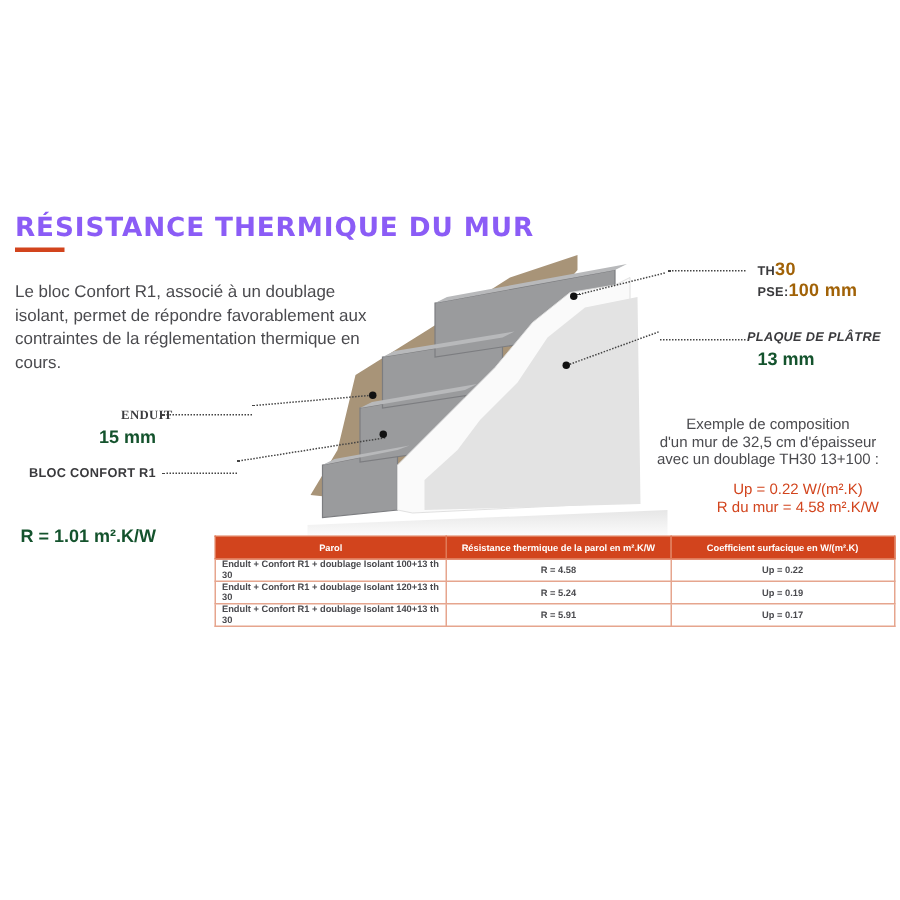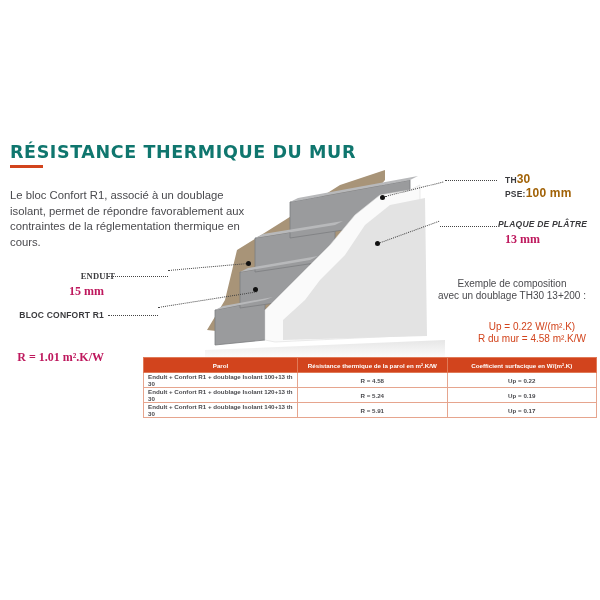--- a/index.html
+++ b/index.html
@@ -1,22 +1,22 @@
 <!DOCTYPE html>
 <html><head>
 <meta charset="utf-8">
 <style>
   html, body { margin:0; padding:0; }
   body { width:600px; height:600px; background:#ffffff; position:relative; overflow:hidden; font-family:"Liberation Sans", sans-serif; }
   .abs { position:absolute; }
-  .title { left:10px; top:142px; font-size:17.5px; font-weight:bold; color:#0f766e; letter-spacing:0.6px; white-space:nowrap; font-family:"DejaVu Sans", sans-serif; }
+  .title { left:10px; top:142px; font-size:17.5px; font-weight:bold; color:#8b5cf6; letter-spacing:0.6px; white-space:nowrap; font-family:"DejaVu Sans", sans-serif; }
   .underline { left:10px; top:165px; width:33px; height:3px; background:#d2441d; }
   .intro { left:10px; top:188px; width:240px; font-size:11.3px; line-height:15.5px; color:#4a4a4e; }
   .lbl-dark { font-weight:bold; color:#3a3a3d; font-size:8.5px; letter-spacing:0.2px; white-space:nowrap; }
-  .lbl-orange { font-weight:bold; color:#be185d; white-space:nowrap;font-family:Liberation Serif, serif; }
+  .lbl-orange { font-weight:bold; color:#14532d; white-space:nowrap; }
   .enduit-lbl { right:485px; top:271px; text-align:left;font-family:Liberation Serif, serif; }
   .enduit-val { right:496px; top:284px; font-size:12px; }
   .bloc-lbl { right:496px; top:310px; text-align:right;padding-left:24px; }
   .bloc-val { right:496px; top:322px; font-size:12px; text-align:right;margin-top:28px; }
   .th-lbl { left:505px; top:172px; font-size:8.5px; }
   .th-val { color:#a16207; font-size:12px; font-weight:bold; }
   .pse-lbl { left:505px; top:186px; font-size:8.5px; }
   .plaque-lbl { left:498px; top:219px;font-style:italic; }
   .plaque-val { left:505px; top:232px; font-size:12px; }
   .example { right:14px; top:278px; text-align:center; font-size:10px; line-height:11.5px; color:#4a4a4e; }
@@ -82,21 +82,22 @@
 <div class="abs lbl-dark bloc-lbl">BLOC CONFORT R1</div>
 <div class="abs lbl-orange bloc-val">R = 1.01 m².K/W</div>
 
 <div class="abs lbl-dark th-lbl"><span>TH</span><span class="th-val">30</span></div>
 <div class="abs lbl-dark pse-lbl"><span>PSE:</span><span class="th-val">100 mm</span></div>
 <div class="abs lbl-dark plaque-lbl">PLAQUE DE PLÂTRE</div>
 <div class="abs lbl-orange plaque-val">13 mm</div>
 
 <div class="abs example">
   <div>Exemple de composition</div>
-  <div>avec un doublage TH30 13+200 :</div>
+  <div>d'un mur de 32,5 cm d'épaisseur</div>
+  <div>avec un doublage TH30 13+100 :</div>
 </div>
 <div class="abs result">
   <div>Up = 0.22 W/(m².K)</div>
   <div>R du mur = 4.58 m².K/W</div>
 </div>
 
 <table class="spec">
   <thead>
     <tr>
       <th style="width:34%">Parol</th>

